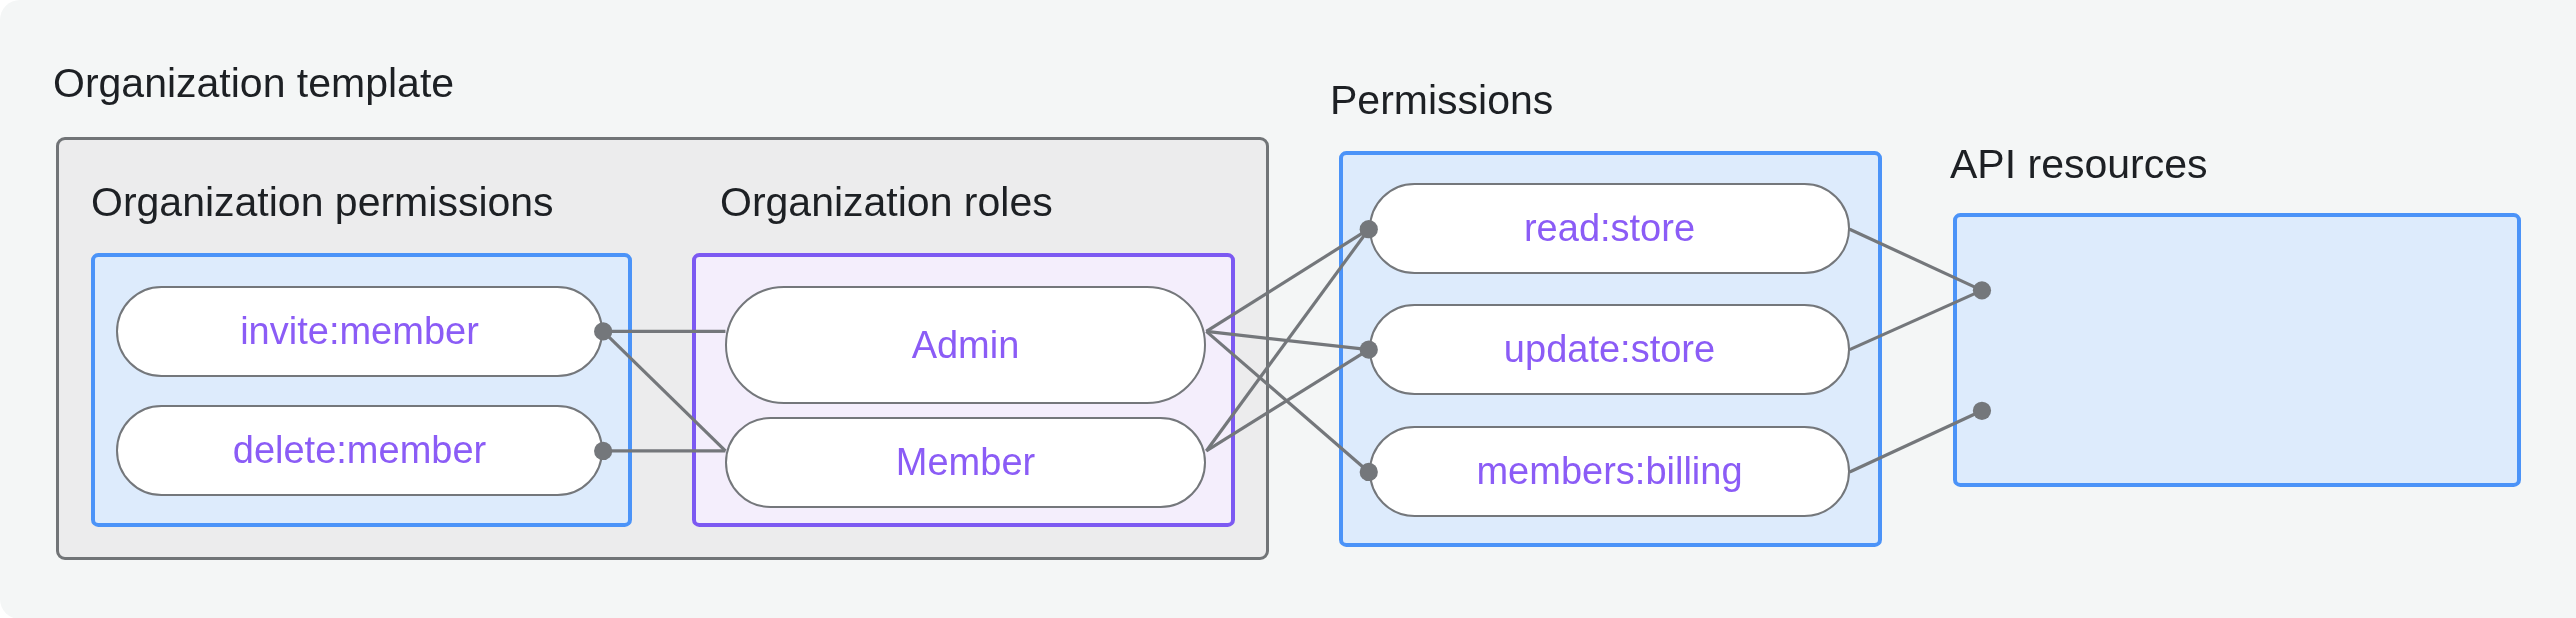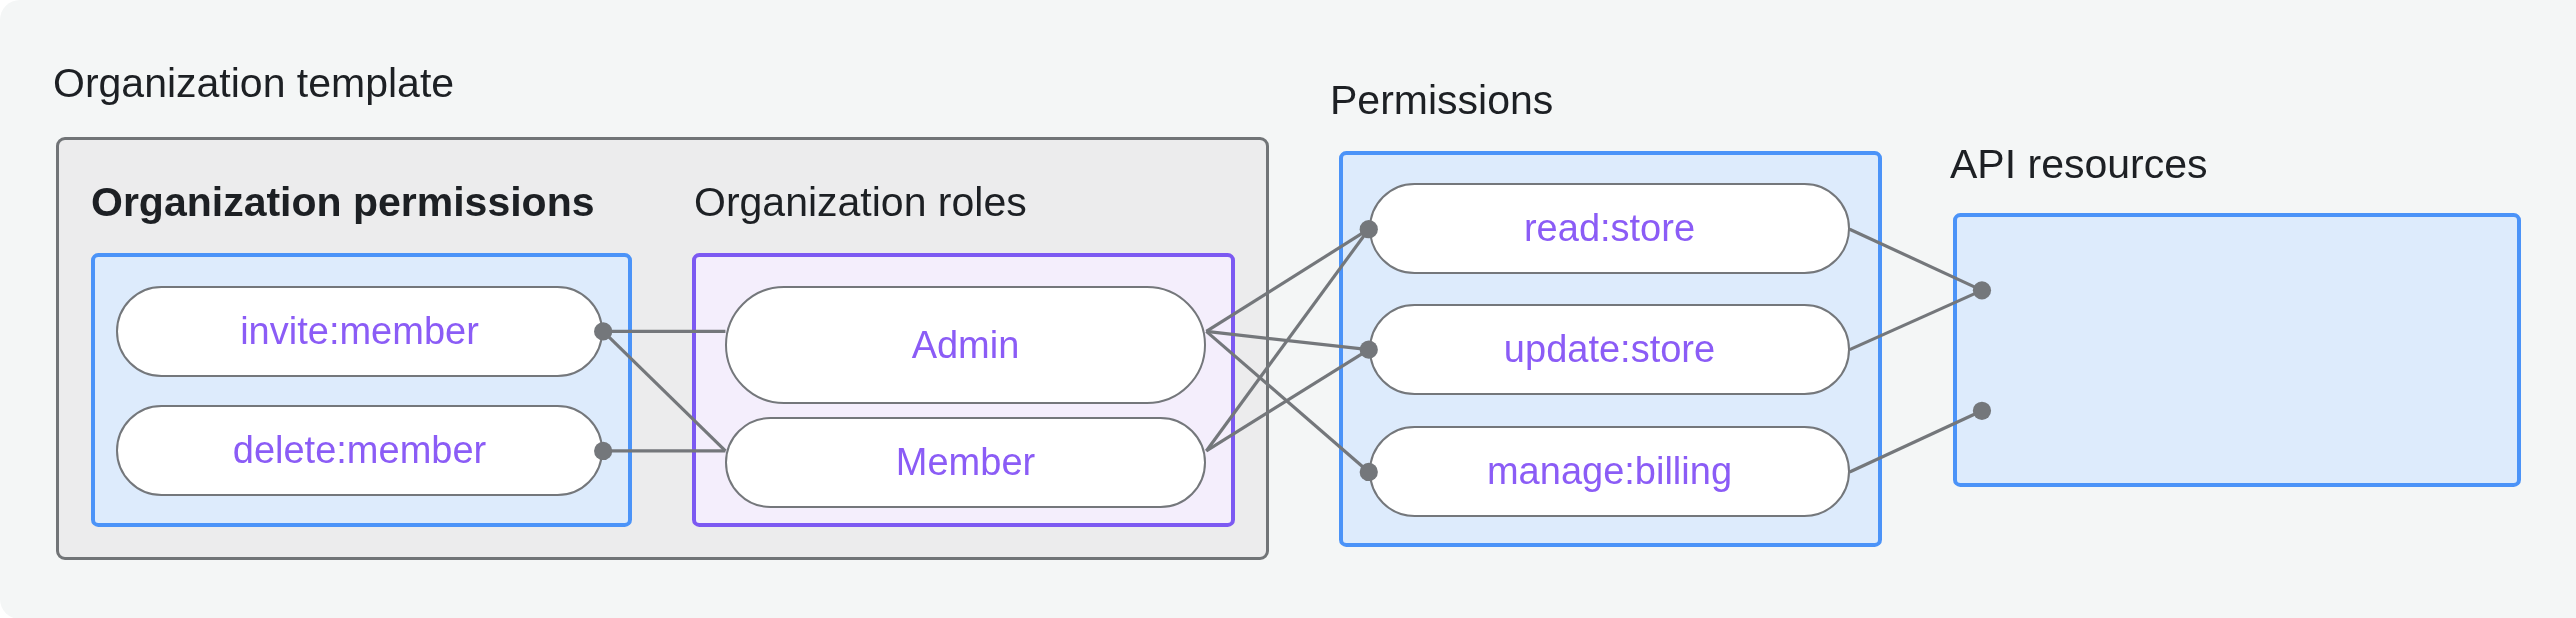--- a/index.html
+++ b/index.html
@@ -67,23 +67,23 @@
 </style>
 </head>
 <body>
 
 <div class="canvas">
 
   <div class="heading" style="left:53px; top:60px;">Organization template</div>
 
   <div class="group-box gray-box" style="left:56px; top:137px; width:1213px; height:423px;"></div>
 
-  <div class="heading" style="left:91px; top:179px;font-weight:bold;">Organization permissions</div>
+  <div class="heading" style="left:91px; top:179px;">Organization permissions</div>
 
-  <div class="heading" style="left:694px; top:179px;">Organization roles</div>
+  <div class="heading" style="left:720px; top:179px;">Organization roles</div>
 
   <div class="group-box blue-box" style="left:91px; top:253px; width:541px; height:274px;"></div>
 
   <div class="pill" style="left:116px; top:286px; width:487px; height:91px;">invite:member</div>
 
   <div class="pill" style="left:116px; top:405px; width:487px; height:91px;">delete:member</div>
 
   <div class="group-box purple-box" style="left:692px; top:253px; width:543px; height:274px;"></div>
 
   <div class="pill" style="left:725px; top:286px; width:481px; height:118px;">Admin</div>
@@ -91,21 +91,21 @@
   <div class="pill" style="left:725px; top:405px; width:481px; height:91px;margin-top:12px;">Member</div>
 
   <div class="heading" style="left:1330px; top:77px;">Permissions</div>
 
   <div class="group-box blue-box" style="left:1339px; top:151px; width:543px; height:396px;"></div>
 
   <div class="pill" style="left:1369px; top:183px; width:481px; height:91px;">read:store</div>
 
   <div class="pill" style="left:1369px; top:304px; width:481px; height:91px;">update:store</div>
 
-  <div class="pill" style="left:1369px; top:426px; width:481px; height:91px;">manage:billing</div>
+  <div class="pill" style="left:1369px; top:426px; width:481px; height:91px;">members:billing</div>
 
   <div class="heading" style="left:1950px; top:141px;">API resources</div>
 
   <div class="group-box blue-box" style="left:1953px; top:213px; width:568px; height:274px;"></div>
 
 
 
   <svg class="edges-svg" viewBox="0 0 2823 678">
       <line x1="661" y1="363" x2="795" y2="363" stroke="#74777b" stroke-width="3.5"></line>
       <line x1="661" y1="363" x2="795" y2="494" stroke="#74777b" stroke-width="3.5"></line>

